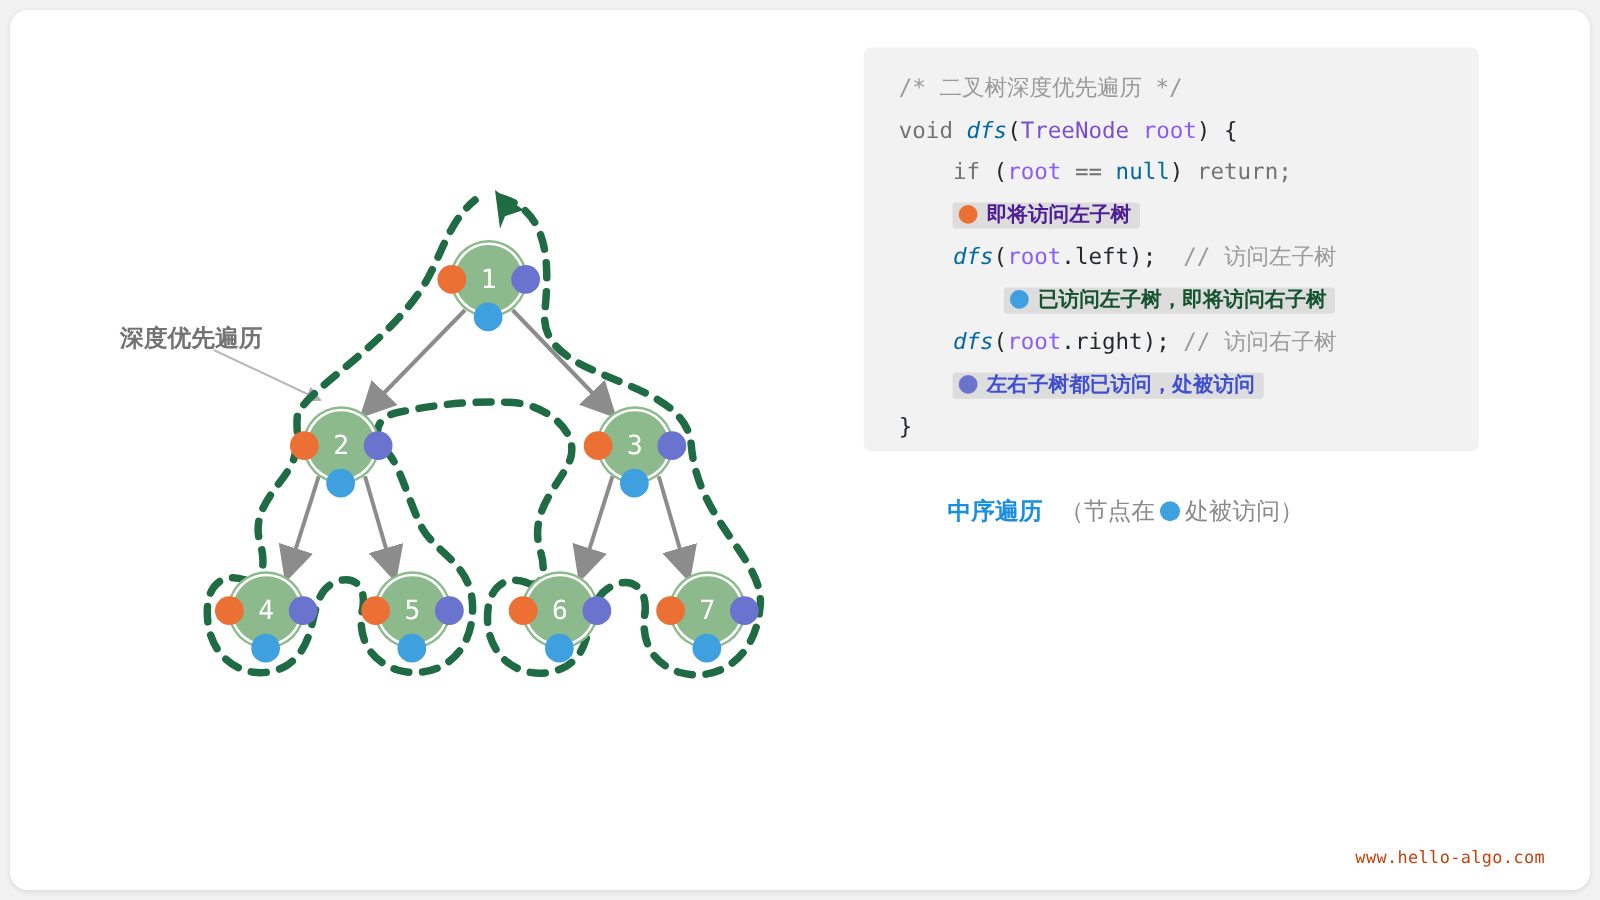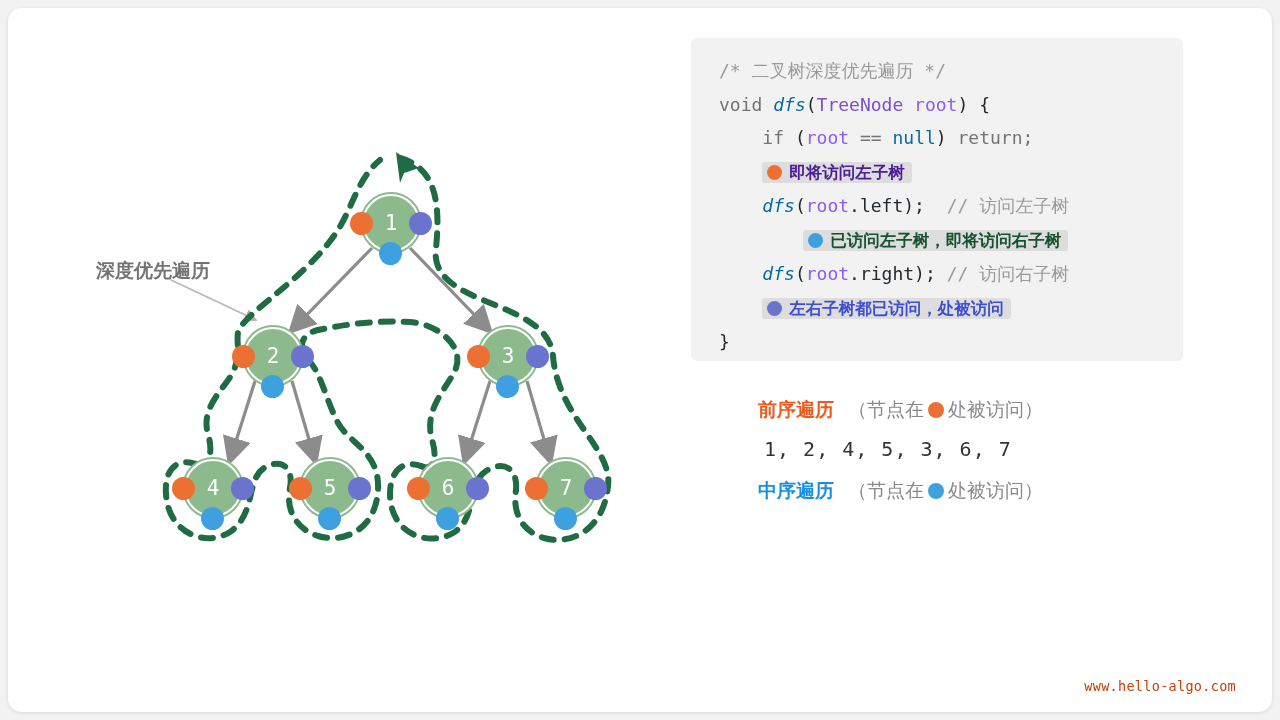--- a/index.html
+++ b/index.html
@@ -293,26 +293,20 @@
     <span class="hl hl-pre"><span class="hl-dot" style="background:#ec7033;"></span><span>即将访问左子树</span></span>
     <span class="c-fn">dfs</span><span class="c-plain">(</span><span class="c-var">root</span><span class="c-plain">.left</span><span class="c-plain">);</span>  <span class="c-comment">// 访问左子树</span>
     <span class="hl hl-in"><span class="hl-dot" style="background:#3fa0e0;"></span><span>已访问左子树，即将访问右子树</span></span>
     <span class="c-fn">dfs</span><span class="c-plain">(</span><span class="c-var">root</span><span class="c-plain">.right</span><span class="c-plain">);</span> <span class="c-comment">// 访问右子树</span>
     <span class="hl hl-post"><span class="hl-dot" style="background:#6a73cd;"></span><span>左右子树都已访问，处被访问</span></span>
 <span class="c-plain">}</span></div>
     </div>
 
     <div id="orders">
 
-      <div class="order-block">
-        <div class="order-head">
-          <span class="order-name name-pre">前序遍历</span><span class="order-note"><span>（节点在</span><span class="note-dot" style="background:#ec7033;"></span><span>处被访问）</span></span>
-        </div>
-        <div class="order-seq">1,  2,  4,  5,  3,  6,  7</div>
-      </div>
 
       <div class="order-block">
         <div class="order-head">
           <span class="order-name name-in">中序遍历</span><span class="order-note"><span>（节点在</span><span class="note-dot" style="background:#3fa0e0;"></span><span>处被访问）</span></span>
         </div>
       </div>
 
 
     </div>
 

